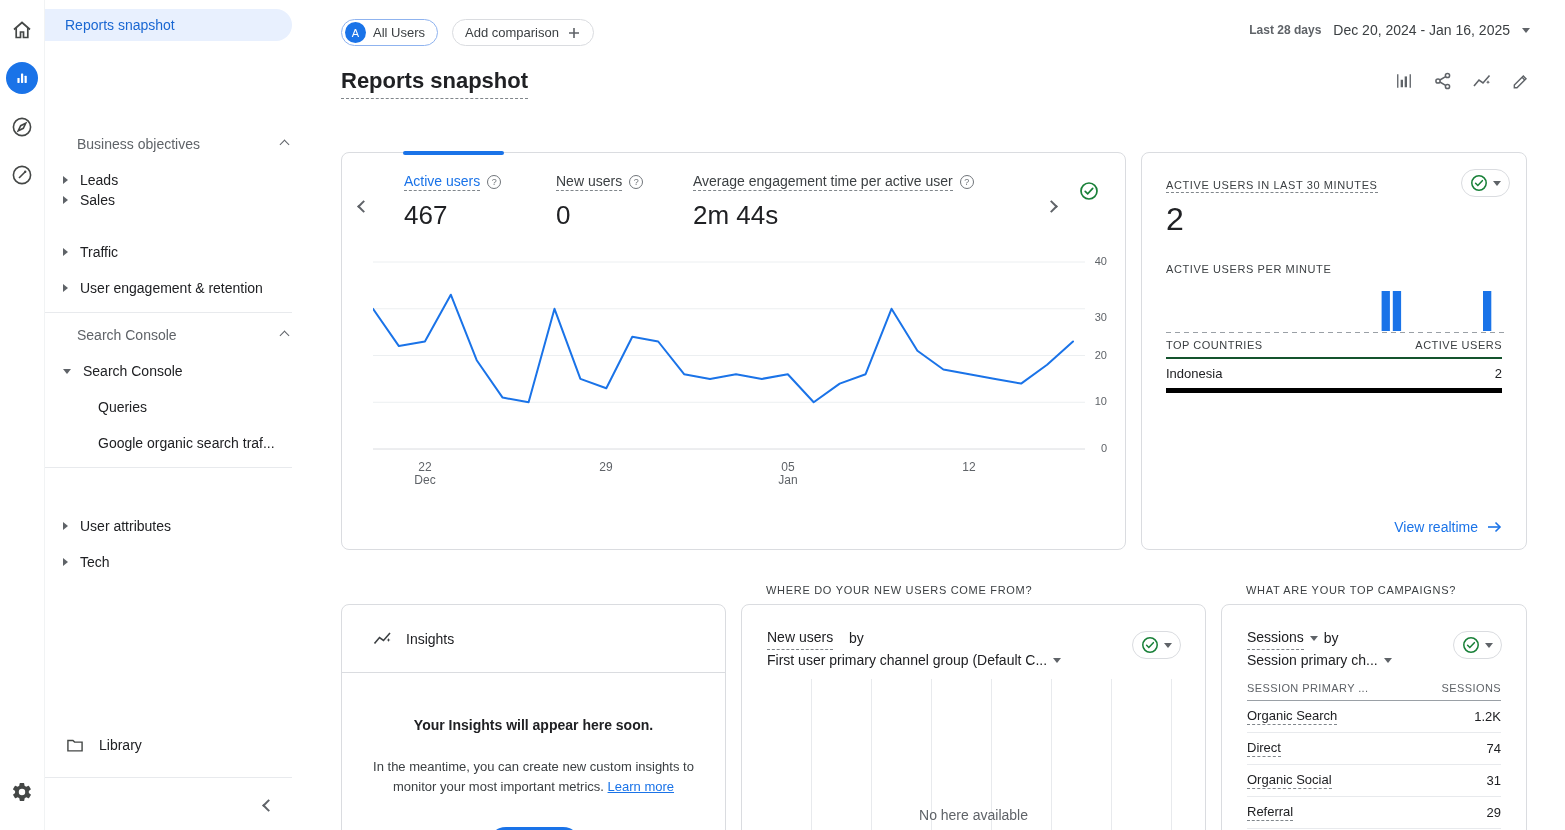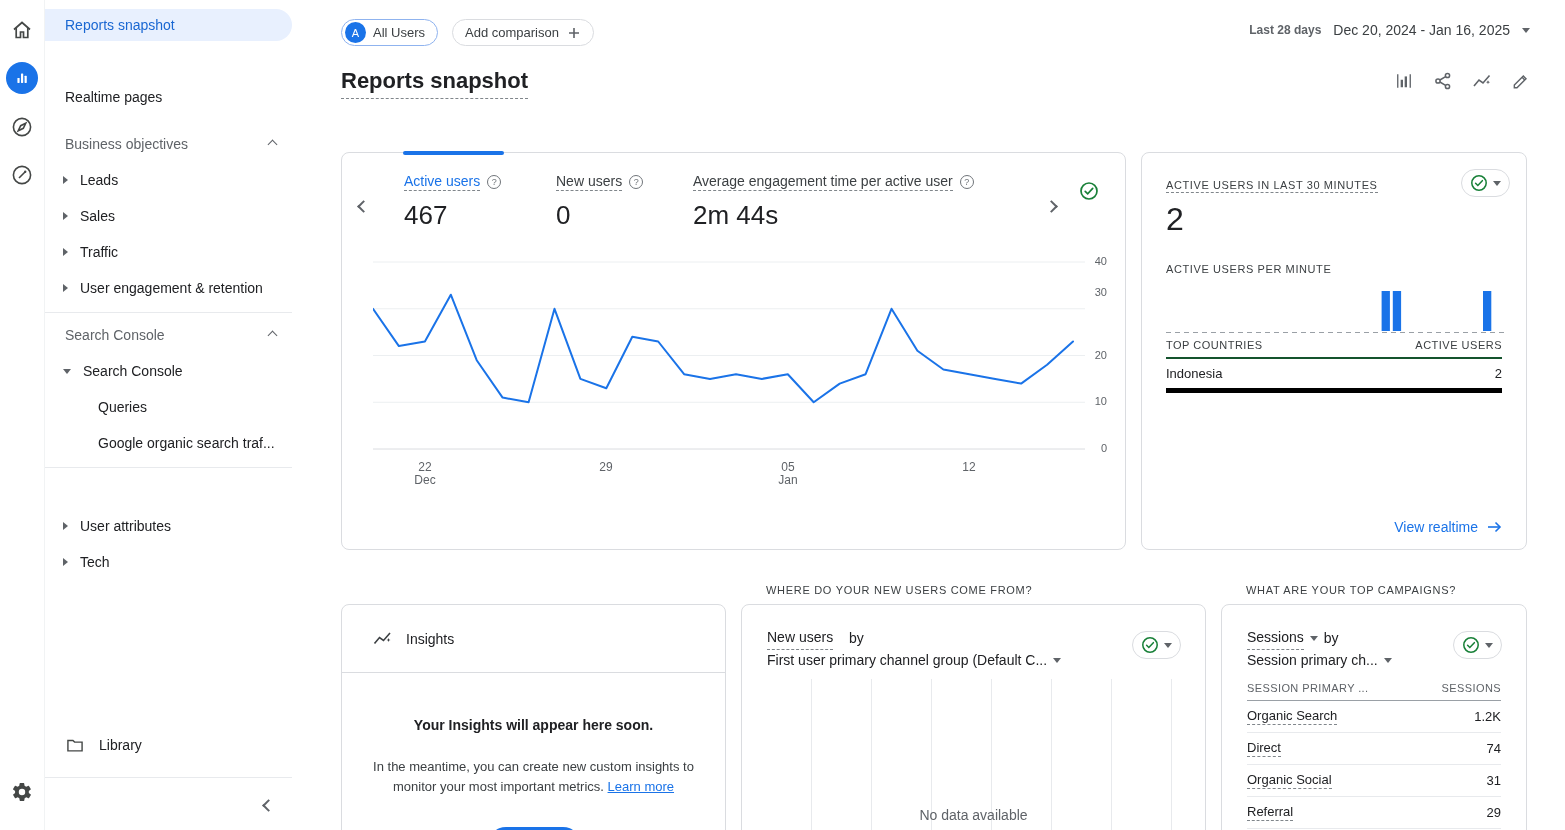--- a/index.html
+++ b/index.html
@@ -9,21 +9,21 @@
 
   
   .rail{position:absolute;left:0;top:0;width:45px;height:100%;background:#fff;border-right:1px solid #f1f3f4;z-index:10;}
   .rail-btn{position:absolute;left:50%;transform:translateX(-50%);width:24px;height:24px;display:flex;align-items:center;justify-content:center;cursor:pointer;}
   .rail-active{position:absolute;left:50%;transform:translateX(-50%);top:62px;width:32px;height:32px;border-radius:50%;background:#1a73e8;display:flex;align-items:center;justify-content:center;cursor:pointer;}
 
   
   .sidebar{position:absolute;left:45px;top:0;width:247px;height:100%;background:#fff;}
   .nav-item{position:absolute;left:0;width:247px;height:32px;display:flex;align-items:center;padding-left:20px;font-size:14px;color:#202124;cursor:pointer;white-space:nowrap;}
   .nav-item.active{background:#e8f0fe;border-radius:0 16px 16px 0;color:#1967d2;}
-  .nav-header{position:absolute;left:0;width:247px;height:32px;display:flex;align-items:center;justify-content:space-between;padding:0 16px 0 20px;font-size:14px;color:#5f6368;cursor:pointer;}
+  .nav-header{position:absolute;left:12px;width:247px;height:32px;display:flex;align-items:center;justify-content:space-between;padding:0 16px 0 20px;font-size:14px;color:#5f6368;cursor:pointer;}
   .nav-exp{position:absolute;left:0;width:247px;height:32px;display:flex;align-items:center;gap:12px;padding-left:18px;font-size:14px;color:#202124;cursor:pointer;white-space:nowrap;}
   .nav-child{position:absolute;left:0;width:247px;height:32px;display:flex;align-items:center;padding-left:53px;font-size:14px;color:#202124;cursor:pointer;white-space:nowrap;}
   .sb-divider{position:absolute;left:0;width:247px;border-top:1px solid #e8eaed;}
   .tri-r{width:0;height:0;border-top:4px solid transparent;border-bottom:4px solid transparent;border-left:5px solid #5f6368;flex:0 0 auto;}
   .tri-d{width:0;height:0;border-left:4px solid transparent;border-right:4px solid transparent;border-top:5px solid #5f6368;flex:0 0 auto;}
   .chev-up{width:7px;height:7px;border-left:1.6px solid #5f6368;border-top:1.6px solid #5f6368;transform:rotate(45deg);}
   .chev-left{display:inline-block;width:9px;height:9px;border-left:2px solid #5f6368;border-bottom:2px solid #5f6368;transform:rotate(45deg);}
   .chev-right{display:inline-block;width:9px;height:9px;border-left:2px solid #5f6368;border-bottom:2px solid #5f6368;transform:rotate(-135deg);}
   .collapse-btn{position:absolute;left:214px;top:796px;width:18px;height:18px;display:flex;align-items:center;justify-content:center;cursor:pointer;}
 
@@ -130,33 +130,30 @@
       <svg width="22" height="22" viewBox="0 0 24 24" fill="#444746">
           <path d="M19.4 13a7.8 7.8 0 0 0 .1-1 7.8 7.8 0 0 0-.1-1l2.1-1.6a.5.5 0 0 0 .1-.6l-2-3.4a.5.5 0 0 0-.6-.2l-2.5 1a7.6 7.6 0 0 0-1.7-1l-.4-2.6a.5.5 0 0 0-.5-.4h-4a.5.5 0 0 0-.5.4l-.4 2.6a7.6 7.6 0 0 0-1.7 1l-2.5-1a.5.5 0 0 0-.6.2l-2 3.4a.5.5 0 0 0 .1.6L4.5 11a7.8 7.8 0 0 0-.1 1 7.8 7.8 0 0 0 .1 1l-2.1 1.6a.5.5 0 0 0-.1.6l2 3.4c.1.2.4.3.6.2l2.5-1a7.6 7.6 0 0 0 1.7 1l.4 2.6c0 .2.2.4.5.4h4c.2 0 .5-.2.5-.4l.4-2.6a7.6 7.6 0 0 0 1.7-1l2.5 1c.2.1.5 0 .6-.2l2-3.4a.5.5 0 0 0-.1-.6L19.4 13zM12 15.5a3.5 3.5 0 1 1 0-7 3.5 3.5 0 0 1 0 7z"></path>
         </svg>
     </div>
   </nav>
 
   <nav class="sidebar">
     <div class="nav-item active" style="top:9px">
         <span>Reports snapshot</span>
       </div>
-    <div class="nav-item" style="top:81px">
-        <span>Realtime pages</span>
-      </div>
 
     <div class="nav-header" style="top:128px">
         <span>Business objectives</span>
         <span class="chev-up"></span>
       </div>
     <div class="nav-exp" style="top:164px">
         <span class="tri-r"></span>
         <span>Leads</span>
       </div>
-    <div class="nav-exp" style="top:200px">
+    <div class="nav-exp" style="top:184px">
         <span class="tri-r"></span>
         <span>Sales</span>
       </div>
     <div class="nav-exp" style="top:236px">
         <span class="tri-r"></span>
         <span>Traffic</span>
       </div>
     <div class="nav-exp" style="top:272px">
         <span class="tri-r"></span>
         <span>User engagement &amp; retention</span>
@@ -291,21 +288,21 @@
           <line x1="0" x2="712" y1="147.25" y2="147.25" stroke="#eceff1"></line>
           <line x1="0" x2="712" y1="100.5" y2="100.5" stroke="#eceff1"></line>
           <line x1="0" x2="712" y1="53.75" y2="53.75" stroke="#eceff1"></line>
           <line x1="0" x2="712" y1="7" y2="7" stroke="#eceff1"></line>
           <polyline points="0.0,53.8 25.9,91.1 51.9,86.5 77.8,39.7 103.7,105.2 129.6,142.6 155.6,147.3 181.5,53.8 207.4,123.9 233.3,133.2 259.3,81.8 285.2,86.5 311.1,119.2 337.0,123.9 363.0,119.2 388.9,123.9 414.8,119.2 440.7,147.3 466.7,128.6 492.6,119.2 518.5,53.8 544.4,95.8 570.4,114.5 596.3,119.2 622.2,123.9 648.1,128.6 674.1,109.8 700.0,86.5" fill="none" stroke="#1a73e8" stroke-width="2" stroke-linejoin="round" stroke-linecap="round"></polyline>
         </svg>
       <div id="trend-yticks">
           <div class="trend-ytick" style="top: 187px;">0</div>
           <div class="trend-ytick" style="top: 140.25px;">10</div>
           <div class="trend-ytick" style="top: 93.5px;">20</div>
-          <div class="trend-ytick" style="top: 31px; margin-left: 47px;">30</div>
+          <div class="trend-ytick" style="top: 56px; margin-left: 47px;">30</div>
           <div class="trend-ytick" style="top: 0px;">40</div>
         </div>
       <div id="trend-xticks">
           <div class="trend-xtick" style="left: 28px;">
             <div>22</div>
             <div>Dec</div>
           </div>
           <div class="trend-xtick" style="left: 209px;">
             <div>29</div>
           </div>
@@ -388,21 +385,21 @@
         </svg>
       <span class="caret"></span>
     </div>
     <div class="vline" style="left:69px"></div>
     <div class="vline" style="left:129px"></div>
     <div class="vline" style="left:189px"></div>
     <div class="vline" style="left:249px"></div>
     <div class="vline" style="left:309px"></div>
     <div class="vline" style="left:369px"></div>
     <div class="vline" style="left:429px"></div>
-    <div class="no-data">No data available</div>
+    <div class="no-data">No here available</div>
   </section>
 
   <section class="card" id="campaigns-card">
     <div class="panel-title">
       <div class="row">
           <span class="dashed-u">Sessions</span>
           <span class="caret"></span>
           <span>by</span>
         </div>
       <div class="row">

